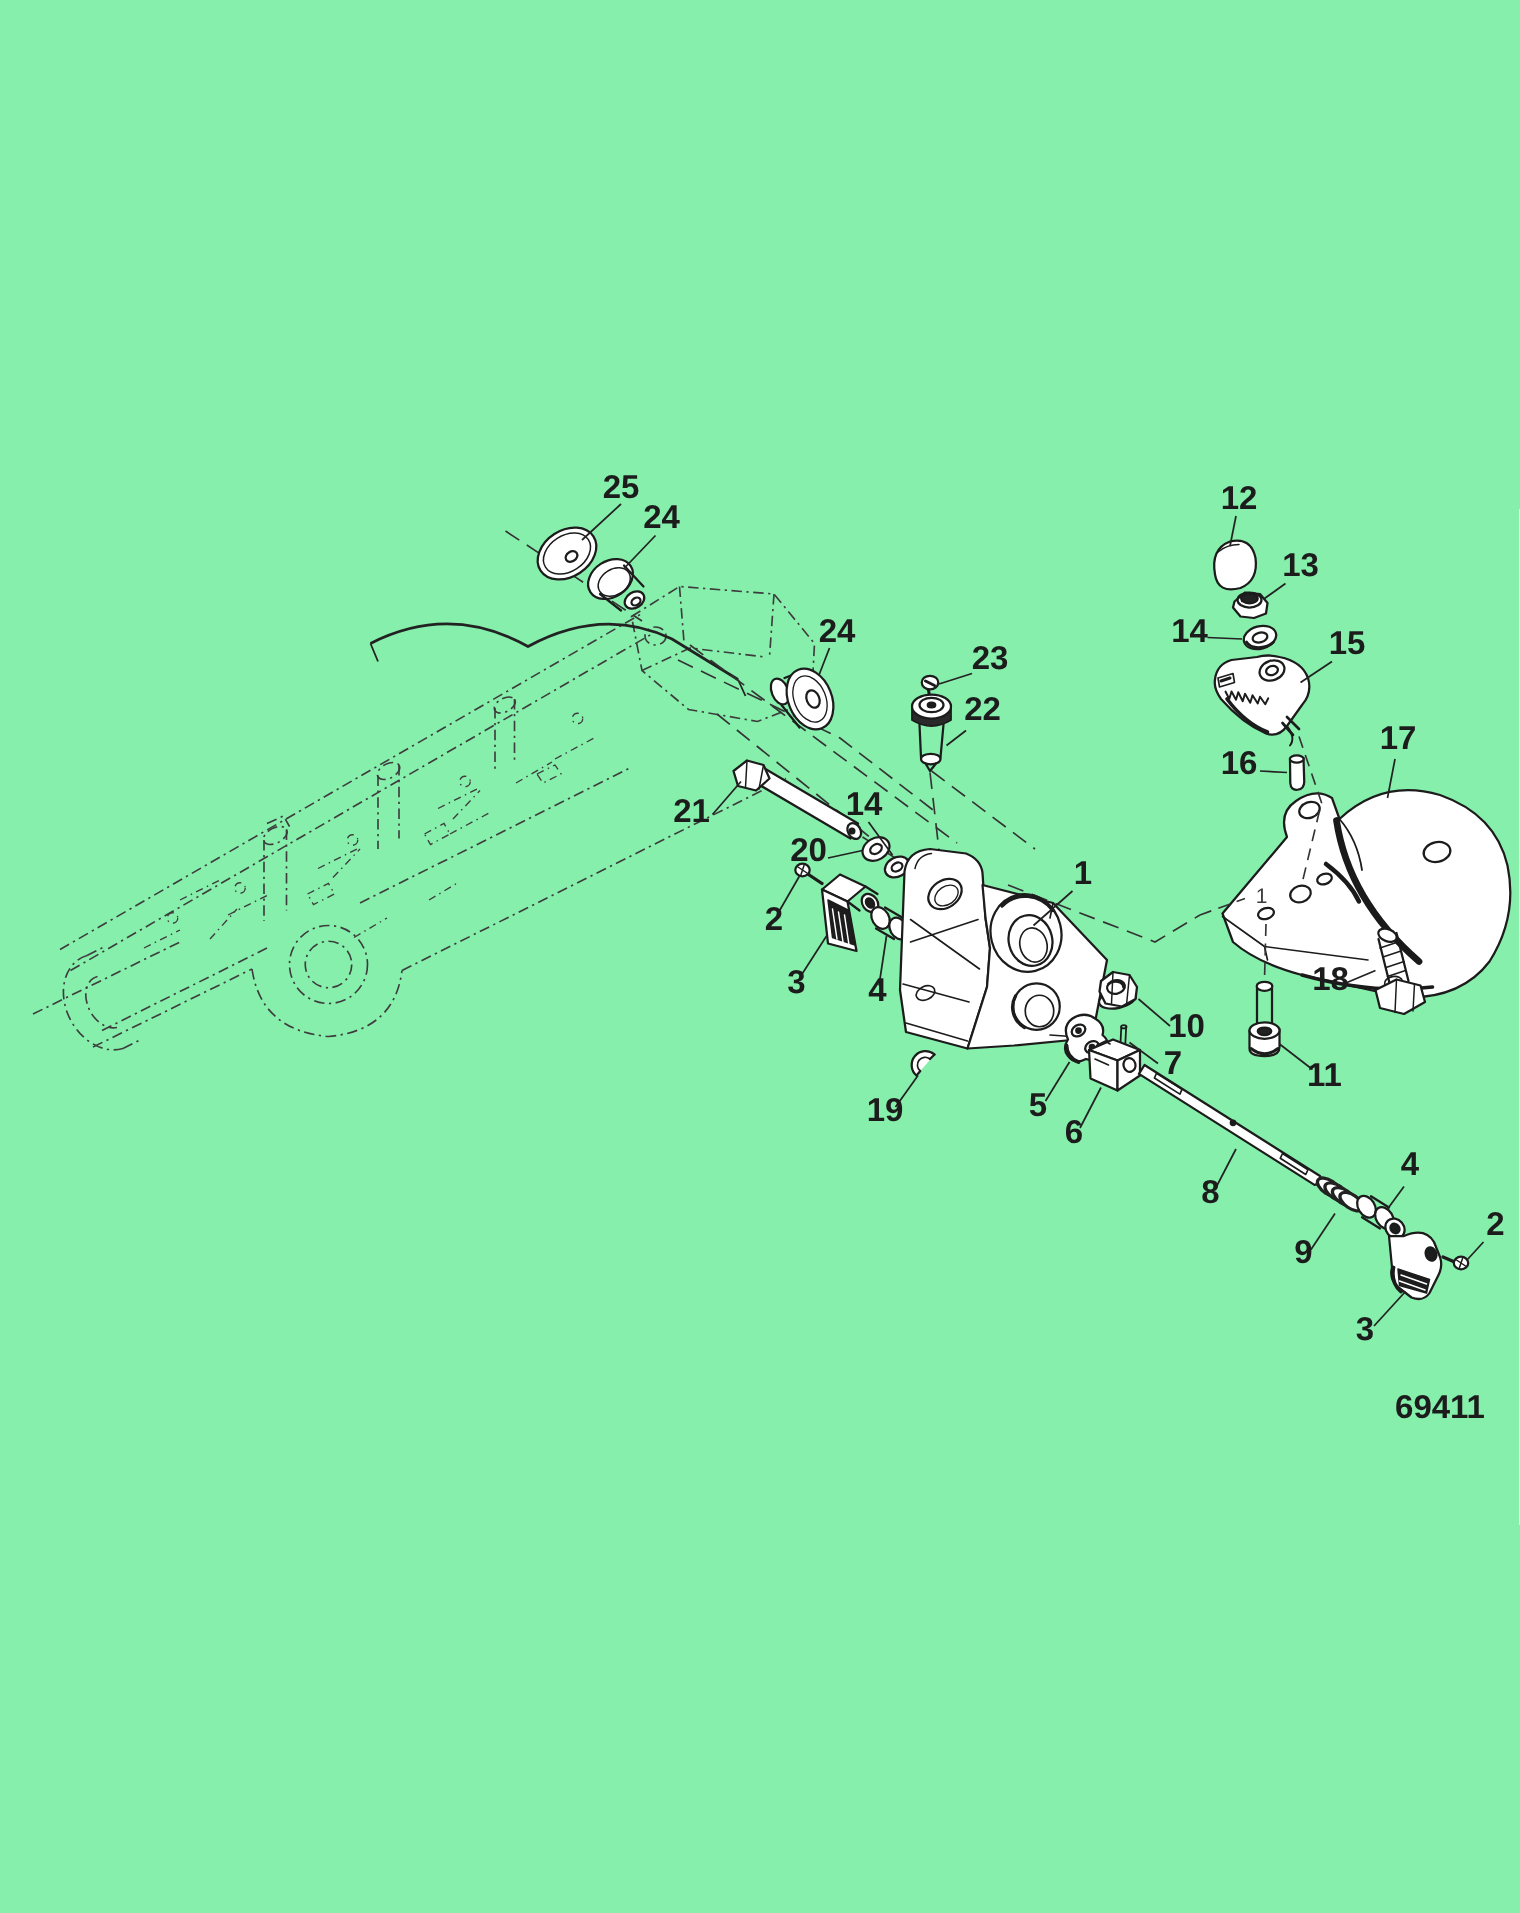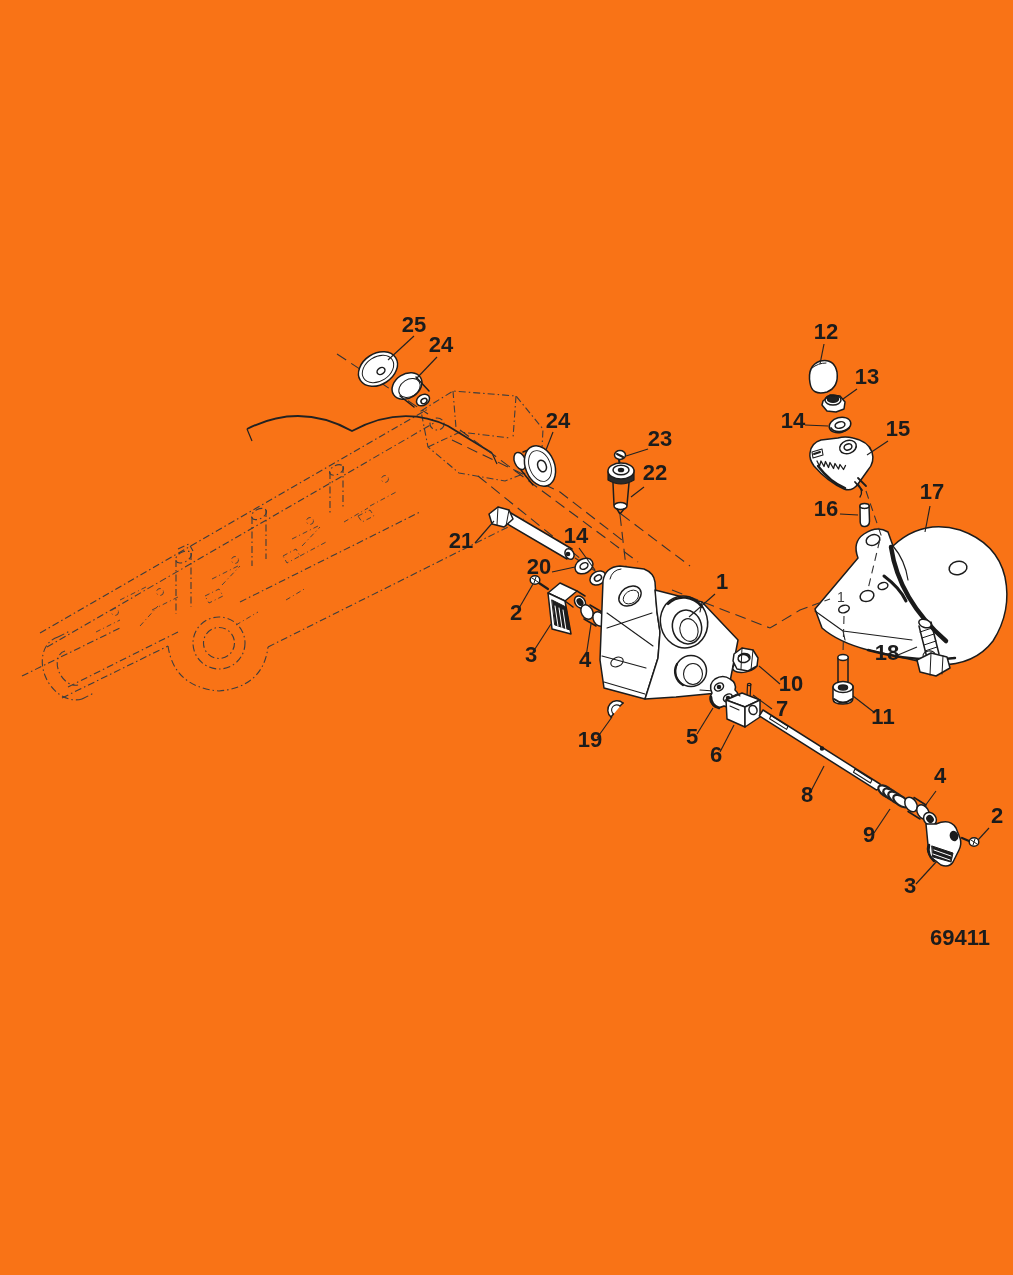--- a/index.html
+++ b/index.html
@@ -1,16 +1,16 @@
 <!DOCTYPE html>
 <html><head>
 <meta charset="utf-8">
 <style>
   html,body{margin:0;padding:0;background:#fff;}
-  .page{position:relative;width:1013px;height:1275px;background:#f97316;overflow:hidden;
+  .page{position:relative;width:1013px;height:1275px;background:#86efac;overflow:hidden;
         font-family:"Liberation Sans", sans-serif;}
   svg{position:absolute;left:0;top:0;}
   .callout-text{font-family:"Liberation Sans", sans-serif;font-weight:bold;font-size:22px;fill:#1c1c1c;}
   .ghost-text{font-family:"Liberation Sans", sans-serif;font-weight:normal;font-size:14px;fill:#3d3d3d;}
   .fignum{font-family:"Liberation Sans", sans-serif;font-weight:bold;font-size:22px;fill:#1c1c1c;}
 </style>
 </head>
 <body>
 
 <div class="page">

